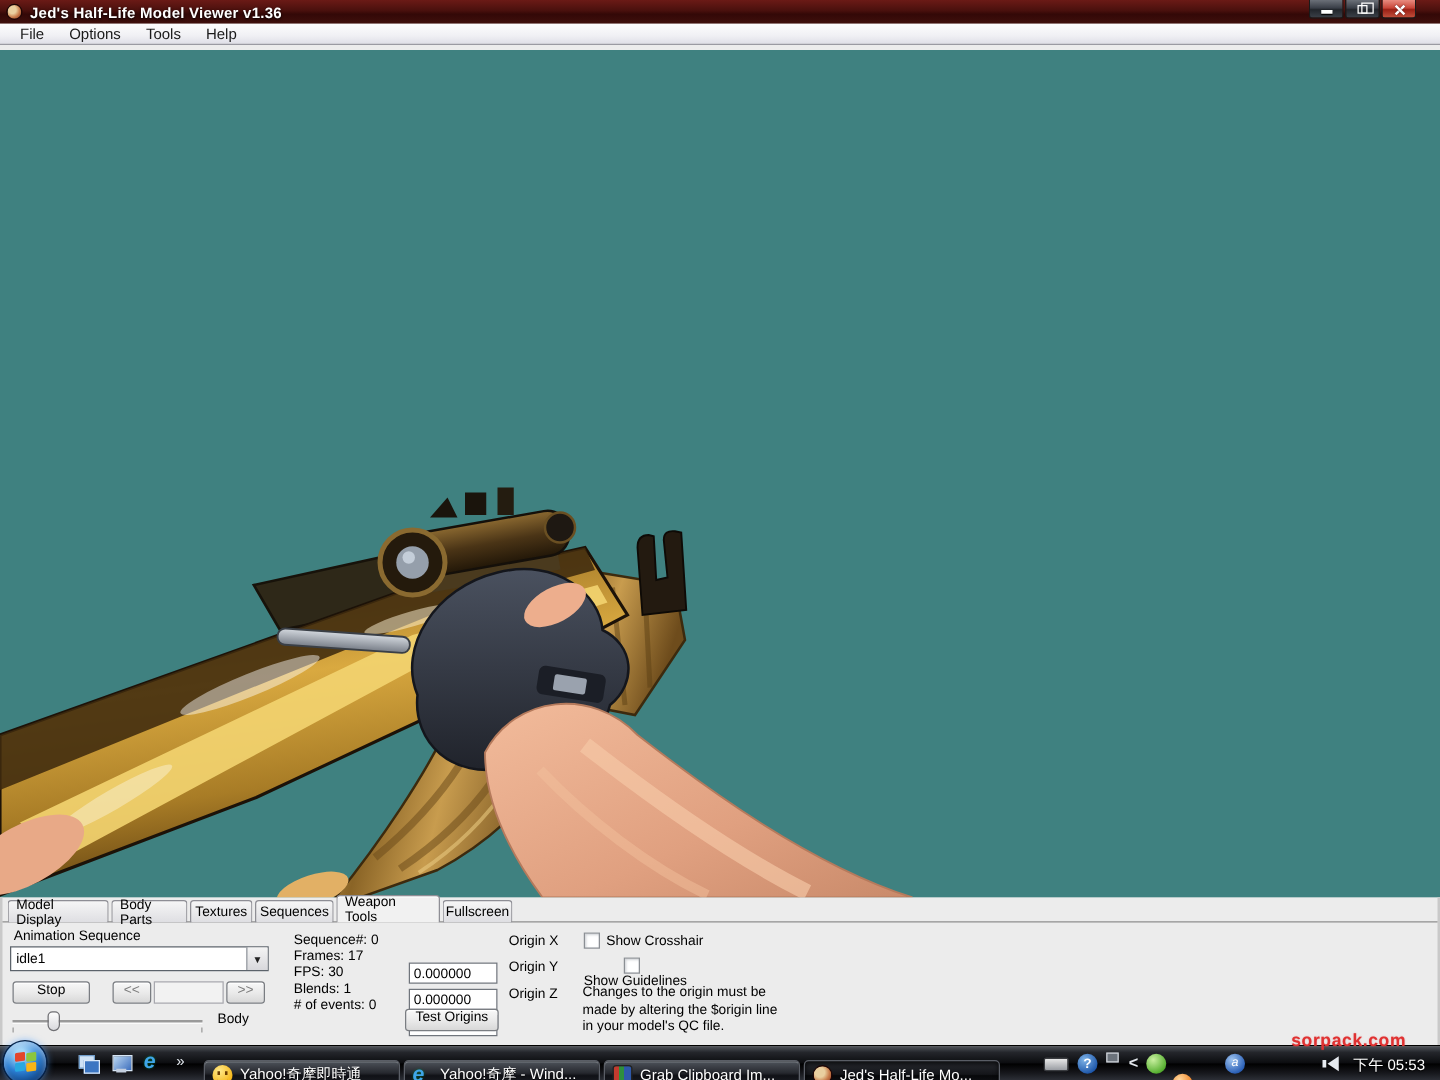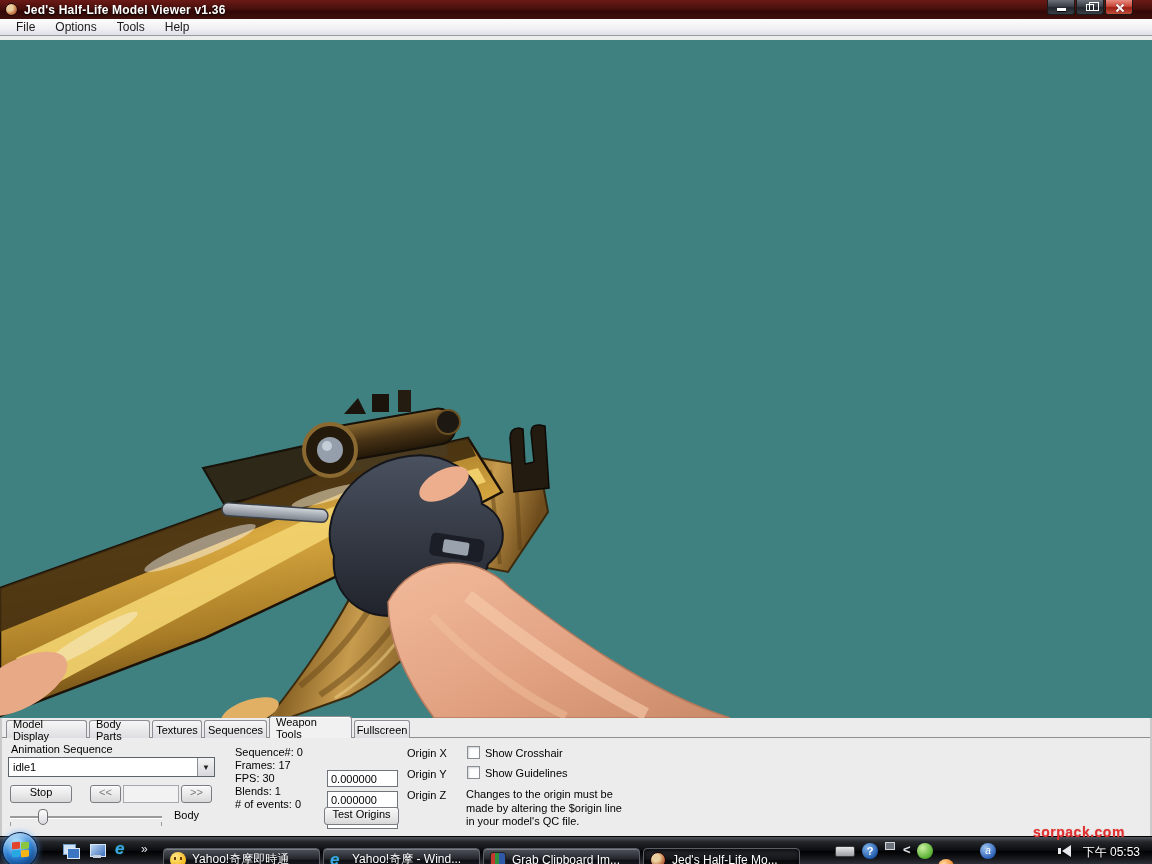--- a/index.html
+++ b/index.html
@@ -317,21 +317,21 @@
     <input class="origin-input" style="top: 68px;" value="0.000000">
     <span class="origin-label" style="top:71px;">Origin Z</span>
     <div class="btn" style="left:322px; top:89px; width:75px;">
         <span>Test Origins</span>
       </div>
 
     <div class="checkrow" style="top:28px;">
       <span class="checkbox"></span>
       <span>Show Crosshair</span>
     </div>
-    <div class="checkrow" style="top:48px;">
+    <div class="checkrow" style="top:48px;flex-direction:column;">
       <span class="checkbox"></span>
       <span>Show Guidelines</span>
     </div>
     <div class="note">
       <div>Changes to the origin must be</div>
       <div>made by altering the $origin line</div>
       <div>in your model's QC file.</div>
     </div>
   </div>
 

